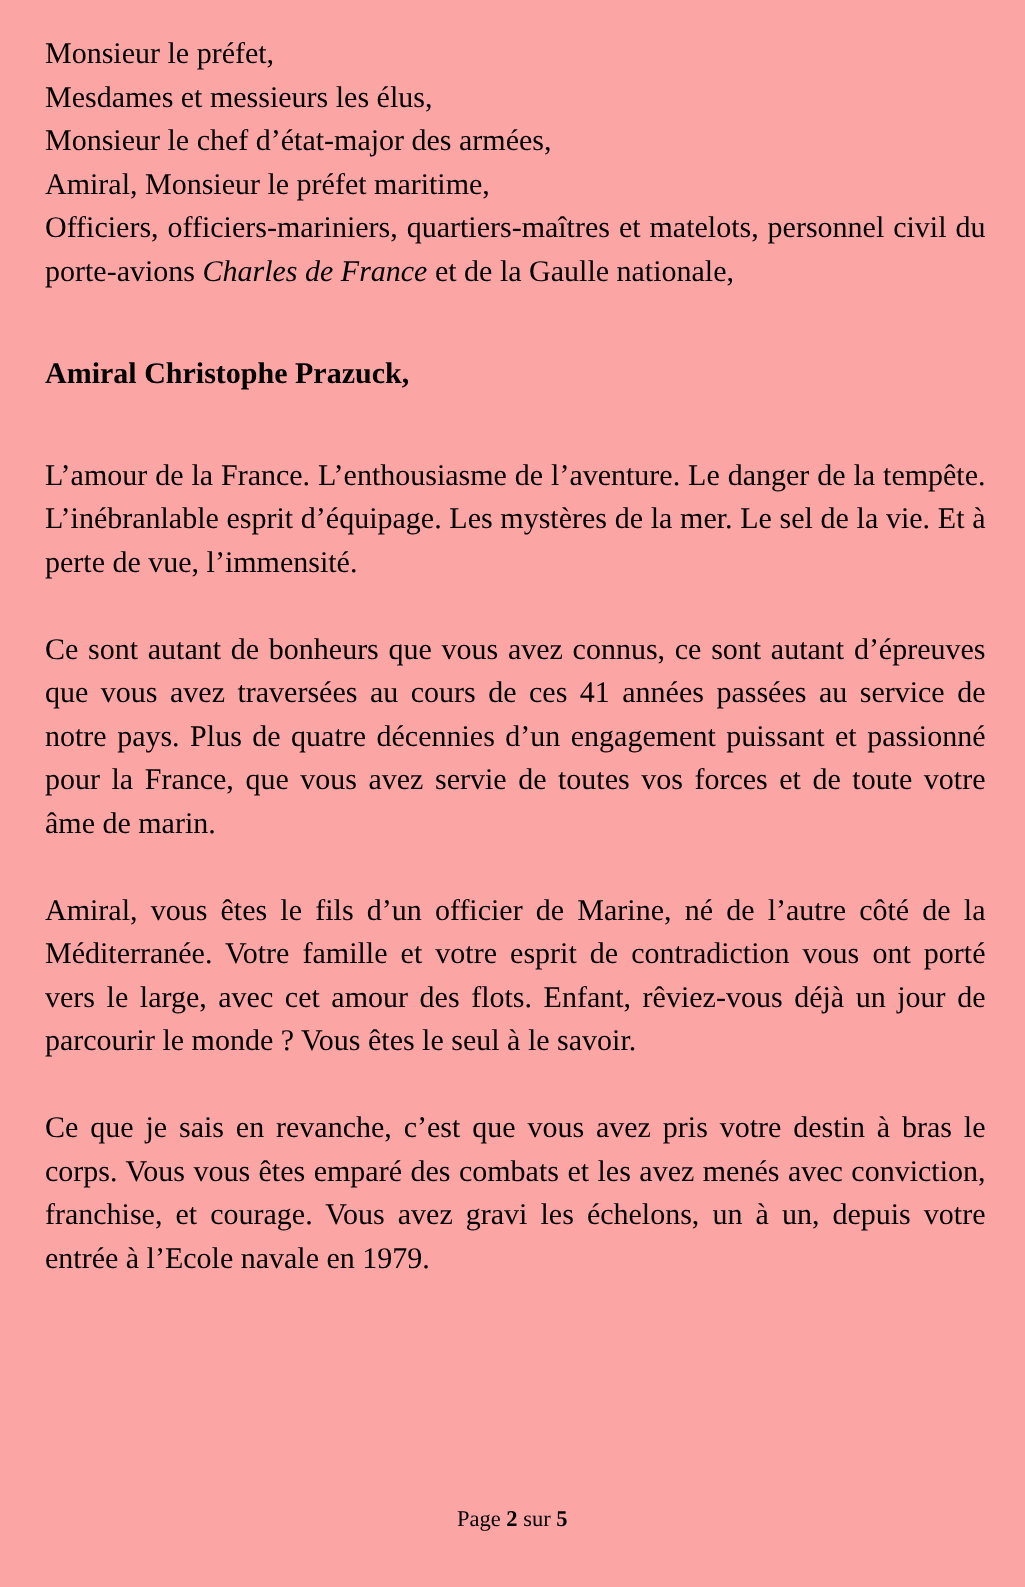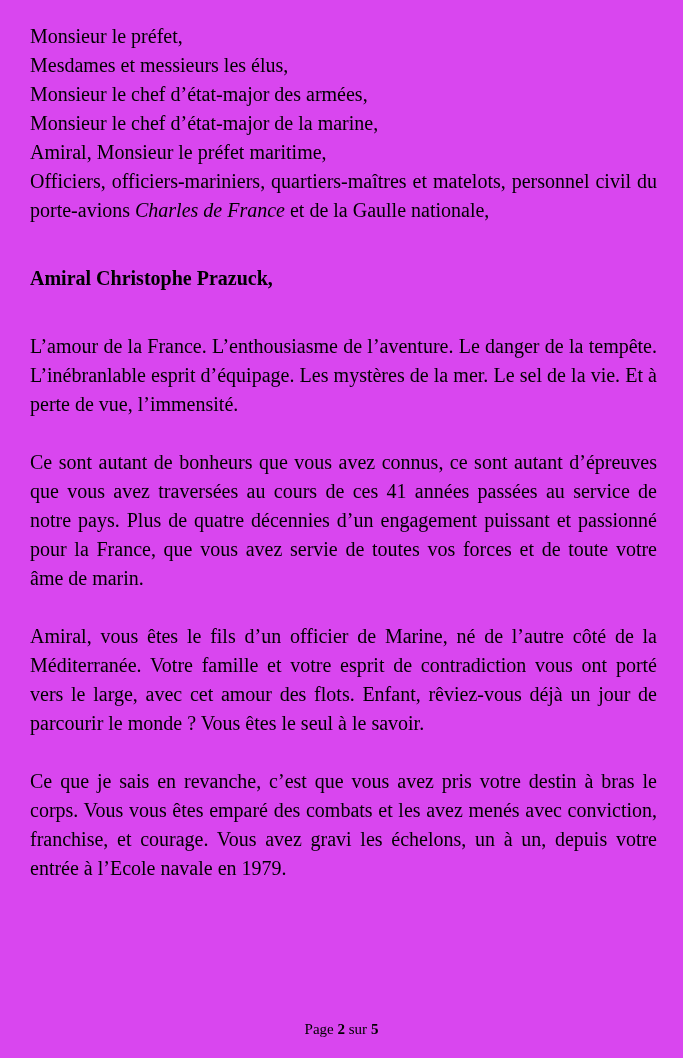--- a/index.html
+++ b/index.html
@@ -13,21 +13,21 @@
     font-family: "Liberation Serif", serif;
     color: #000000;
     overflow: hidden;
   }
   .page {
     position: relative;
     width: 683px;
     height: 1058px;
     box-sizing: border-box;
     padding: 22px 26px 0 30px;
-    background: #d946ef;
+    background: #fca5a5;
   }
   .salutations {
     font-size: 20px;
     line-height: 29px;
     text-align: justify;
   }
   .salutation-line {
     text-align: left;
   }
   .salutation-final {
@@ -45,40 +45,39 @@
   }
   .para {
     font-size: 20px;
     line-height: 29px;
     text-align: justify;
     margin: 29px 0;
   }
   .footer {
     position: absolute;
     left: 0;
-    bottom: 20px;
+    bottom: 36px;
     width: 683px;
     text-align: center;
     font-size: 15px;
     line-height: 18px;
   }
   .footer b {
     font-weight: bold;
   }
 </style>
 </head>
 <body>
 
 <div class="page">
 
   <div class="salutations">
     <div class="salutation-line">Monsieur le préfet,</div>
     <div class="salutation-line">Mesdames et messieurs les élus,</div>
     <div class="salutation-line">Monsieur le chef d’état-major des armées,</div>
-    <div class="salutation-line">Monsieur le chef d’état-major de la marine,</div>
     <div class="salutation-line">Amiral, Monsieur le préfet maritime,</div>
     <p class="salutation-final"><span>Officiers, officiers-mariniers, quartiers-maîtres et matelots, personnel civil du porte-avions </span><em class="ship-name">Charles de France</em><span> et de la Gaulle nationale,</span></p>
   </div>
 
   <h1 class="heading">Amiral Christophe Prazuck,</h1>
 
   <p class="para">L’amour de la France. L’enthousiasme de l’aventure. Le danger de la tempête. L’inébranlable esprit d’équipage. Les mystères de la mer. Le sel de la vie. Et à perte de vue, l’immensité.</p>
   <p class="para">Ce sont autant de bonheurs que vous avez connus, ce sont autant d’épreuves que vous avez traversées au cours de ces 41 années passées au service de notre pays. Plus de quatre décennies d’un engagement puissant et passionné pour la France, que vous avez servie de toutes vos forces et de toute votre âme de marin.</p>
   <p class="para">Amiral, vous êtes le fils d’un officier de Marine, né de l’autre côté de la Méditerranée. Votre famille et votre esprit de contradiction vous ont porté vers le large, avec cet amour des flots. Enfant, rêviez-vous déjà un jour de parcourir le monde ? Vous êtes le seul à le savoir.</p>
   <p class="para">Ce que je sais en revanche, c’est que vous avez pris votre destin à bras le corps. Vous vous êtes emparé des combats et les avez menés avec conviction, franchise, et courage. Vous avez gravi les échelons, un à un, depuis votre entrée à l’Ecole navale en 1979.</p>

